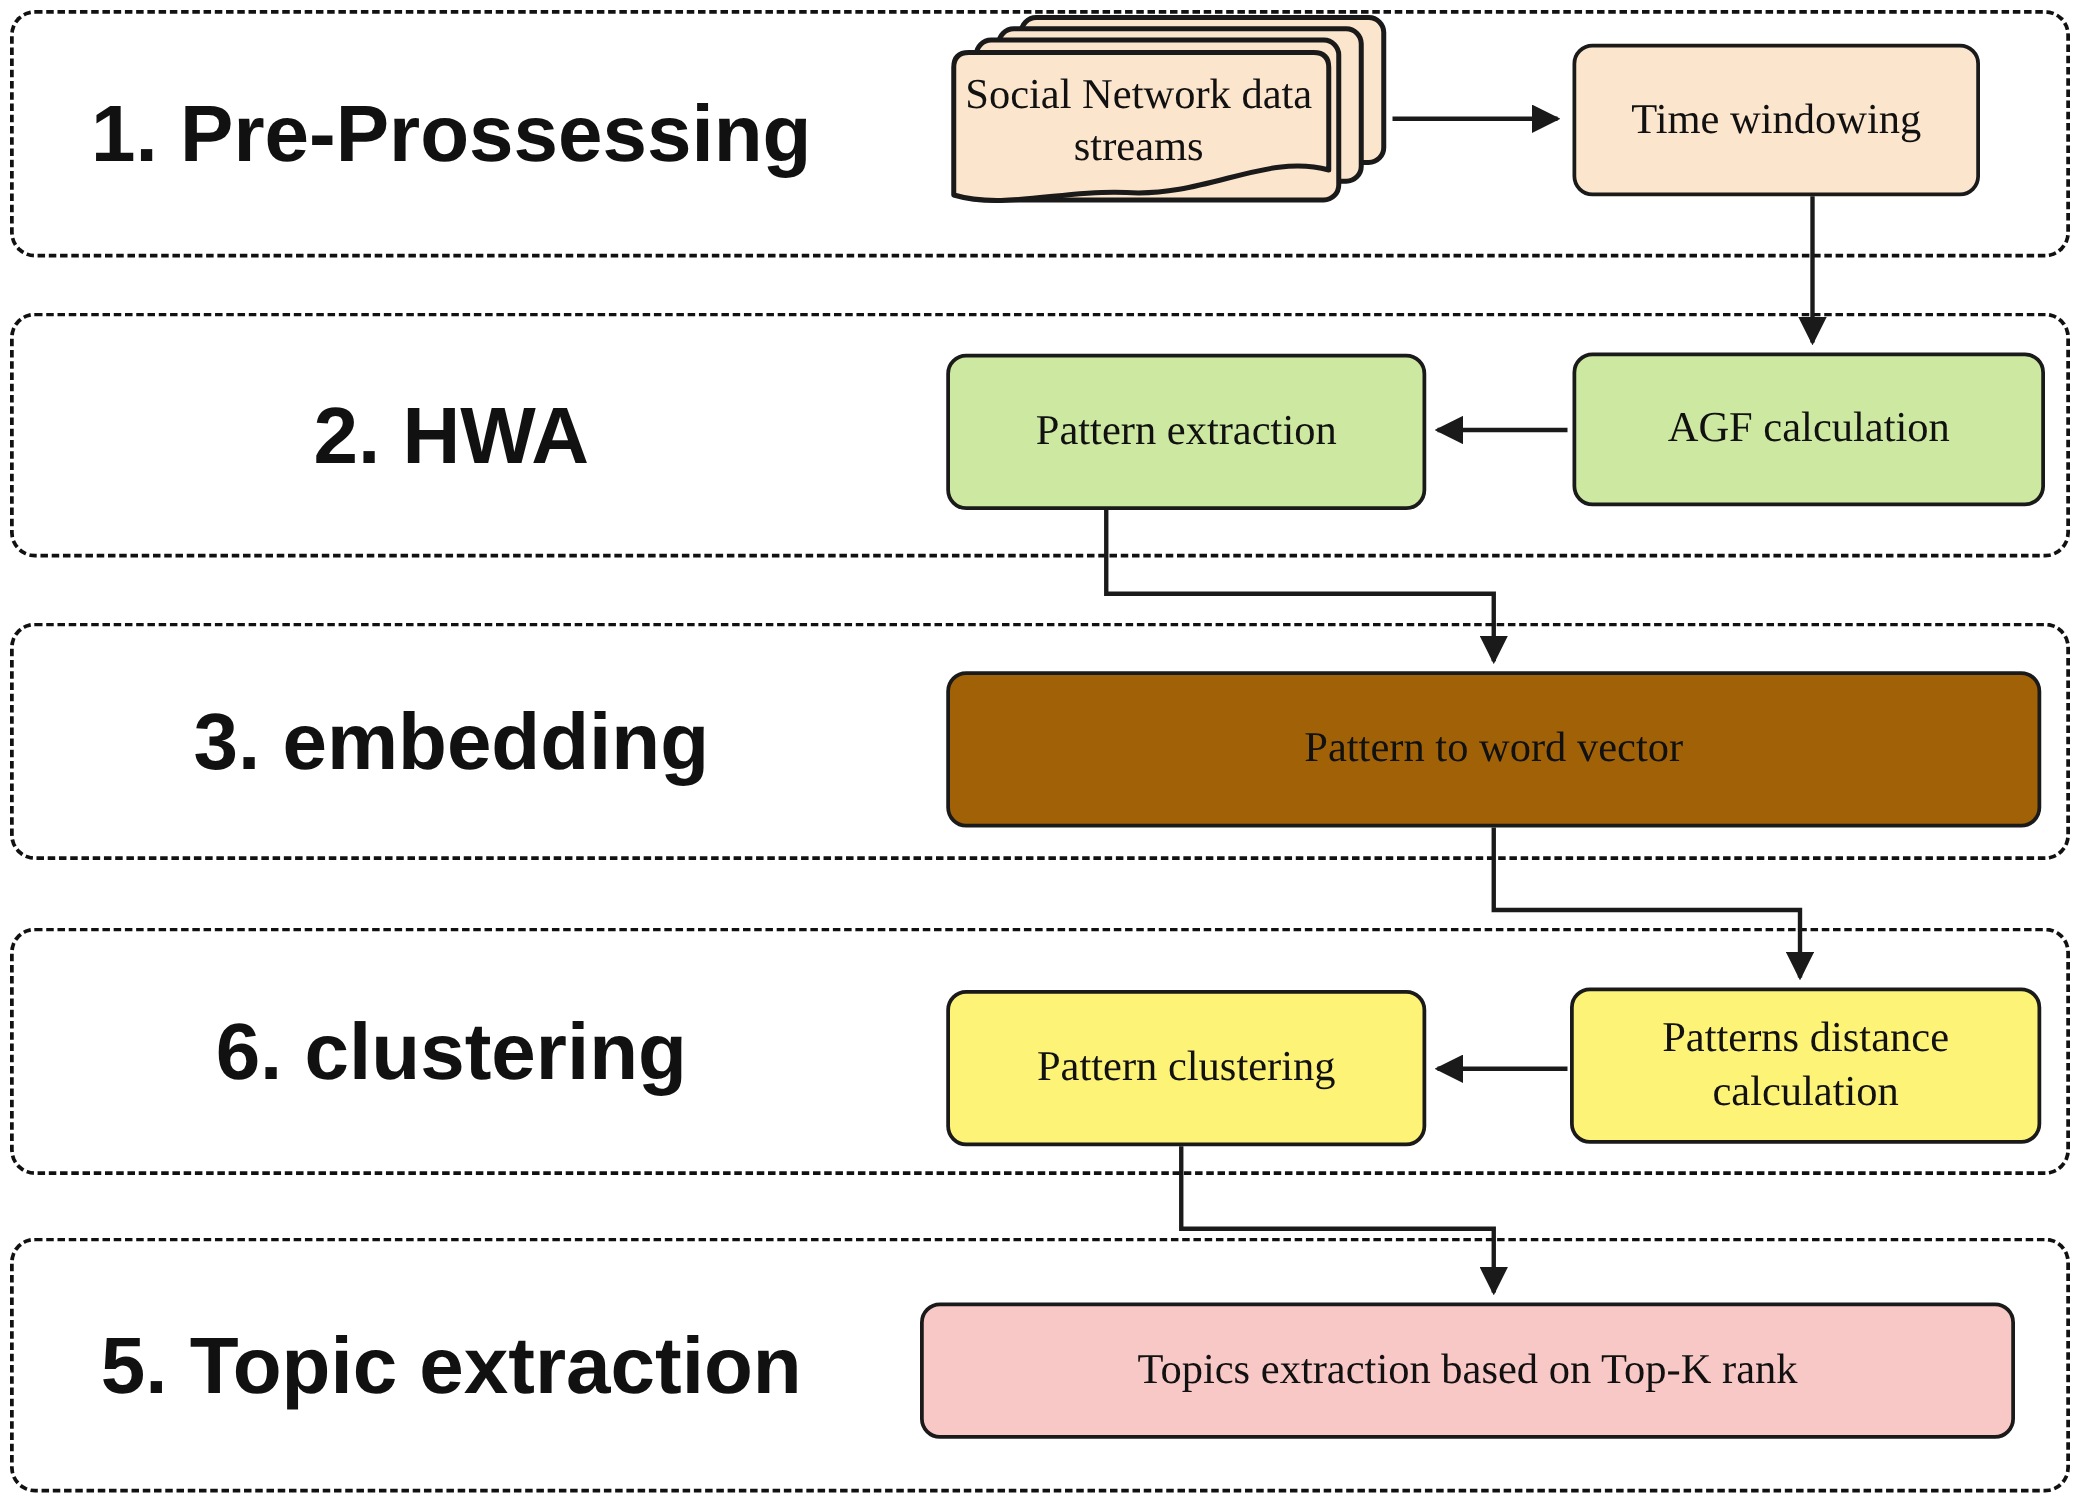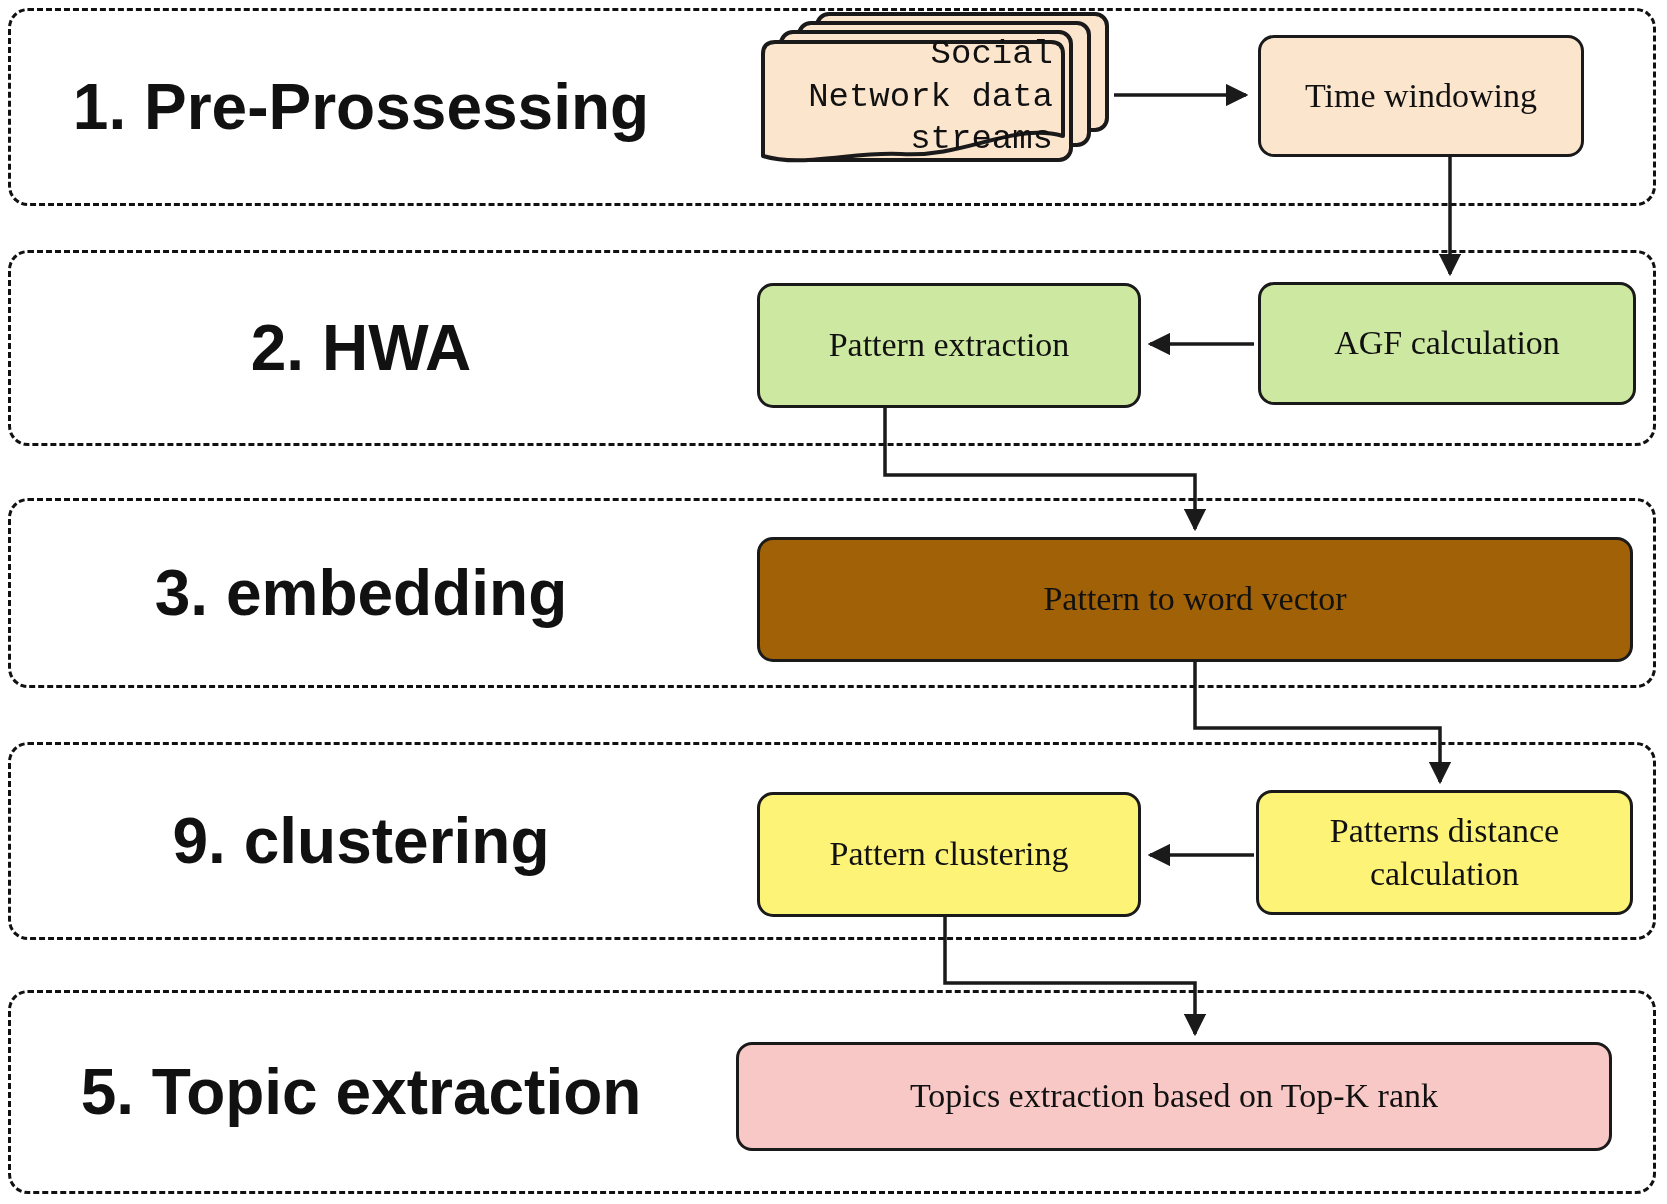--- a/index.html
+++ b/index.html
@@ -66,22 +66,22 @@
   .doc-stack svg { position: absolute; inset: 0; }
   .doc-stack-text {
     position: absolute;
     left: 14px;
     top: 38px;
     width: 284px;
     height: 98px;
     display: flex;
     align-items: center;
     justify-content: center;
-    text-align: right;
-    font-family: Liberation Mono, monospace;
+    text-align: center;
+    font-family: Liberation Serif, serif;
     font-size: 34px;
     line-height: 1.25;
     color: #111111;
   }
 
   
   #edges-svg {
     position: absolute;
     inset: 0;
     width: 1667px;
@@ -113,21 +113,21 @@
   </div>
 
   <div class="section" style="top:498px; height:190px;">
     <div class="section-label-col">
       <span class="section-label">3. embedding</span>
     </div>
   </div>
 
   <div class="section" style="top:742px; height:198px;">
     <div class="section-label-col">
-      <span class="section-label">9. clustering</span>
+      <span class="section-label">6. clustering</span>
     </div>
   </div>
 
   <div class="section" style="top:990px; height:204px;">
     <div class="section-label-col">
       <span class="section-label">5. Topic extraction</span>
     </div>
   </div>
 
   <svg id="edges-svg" viewBox="0 0 1667 1204">

